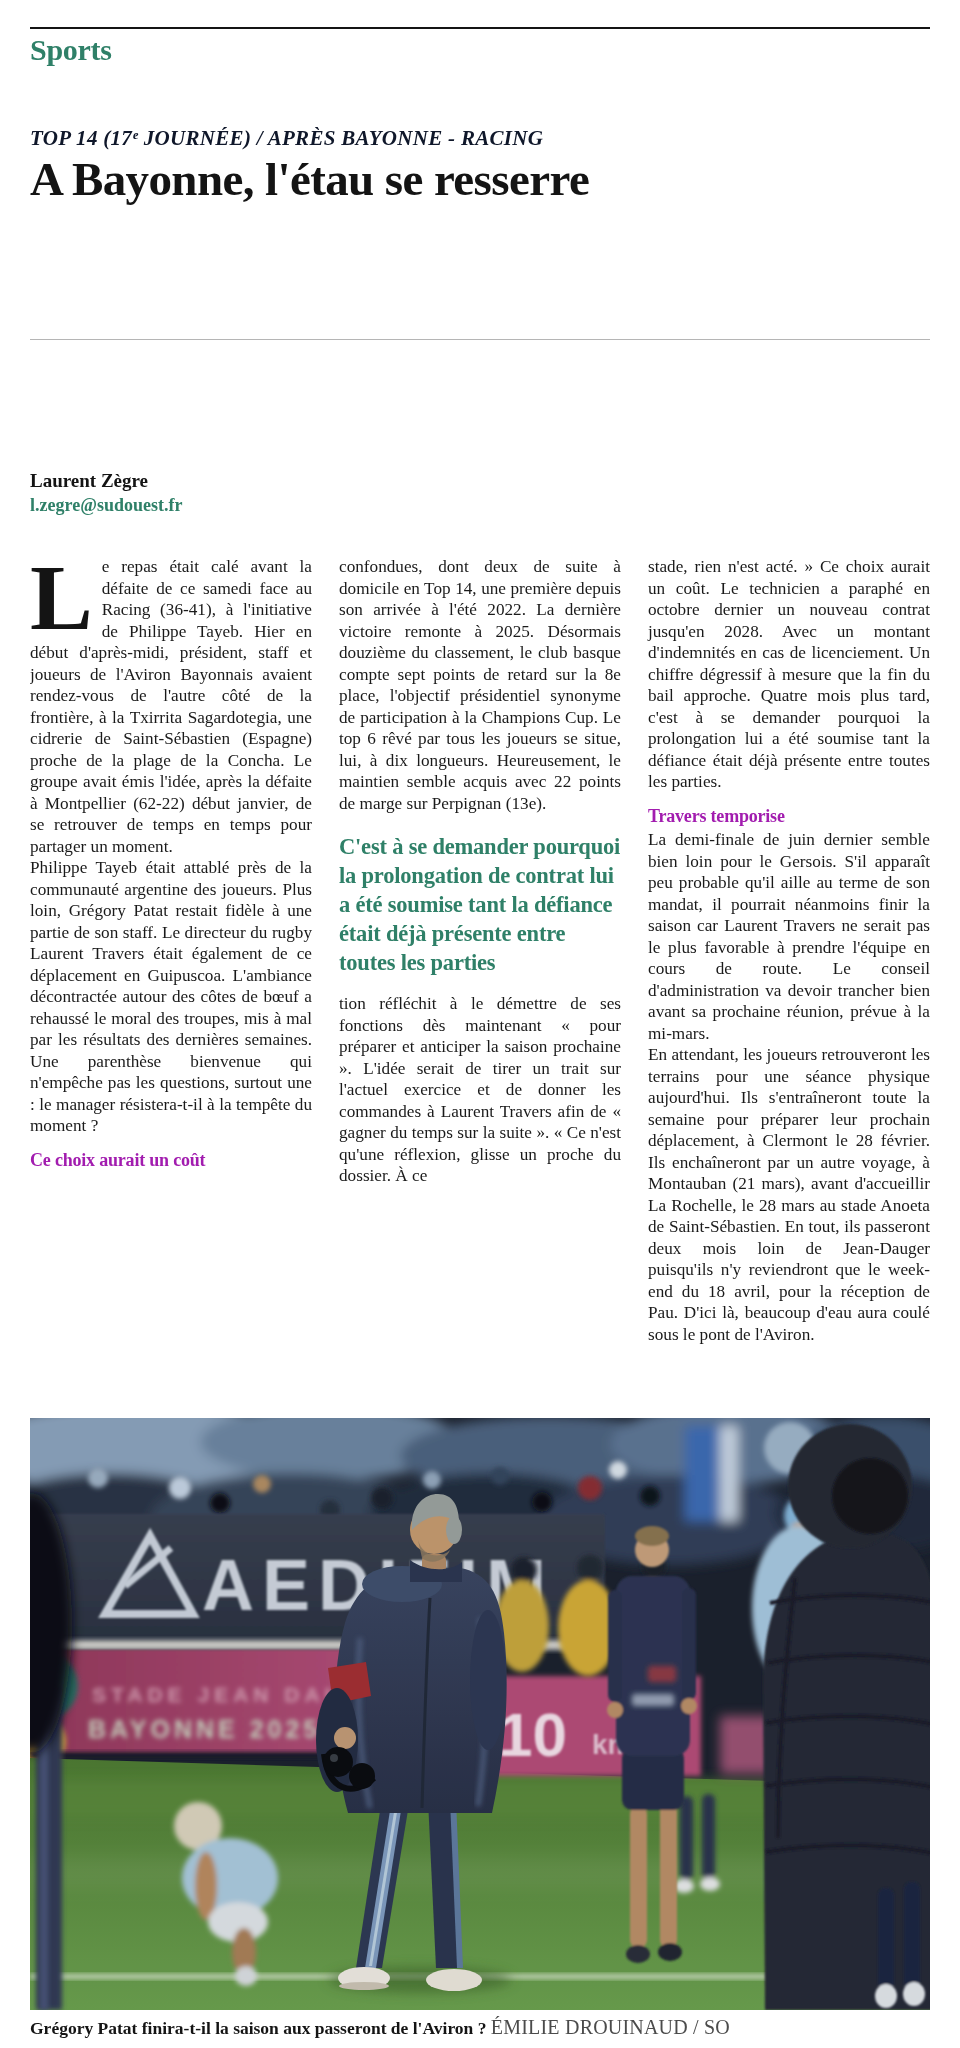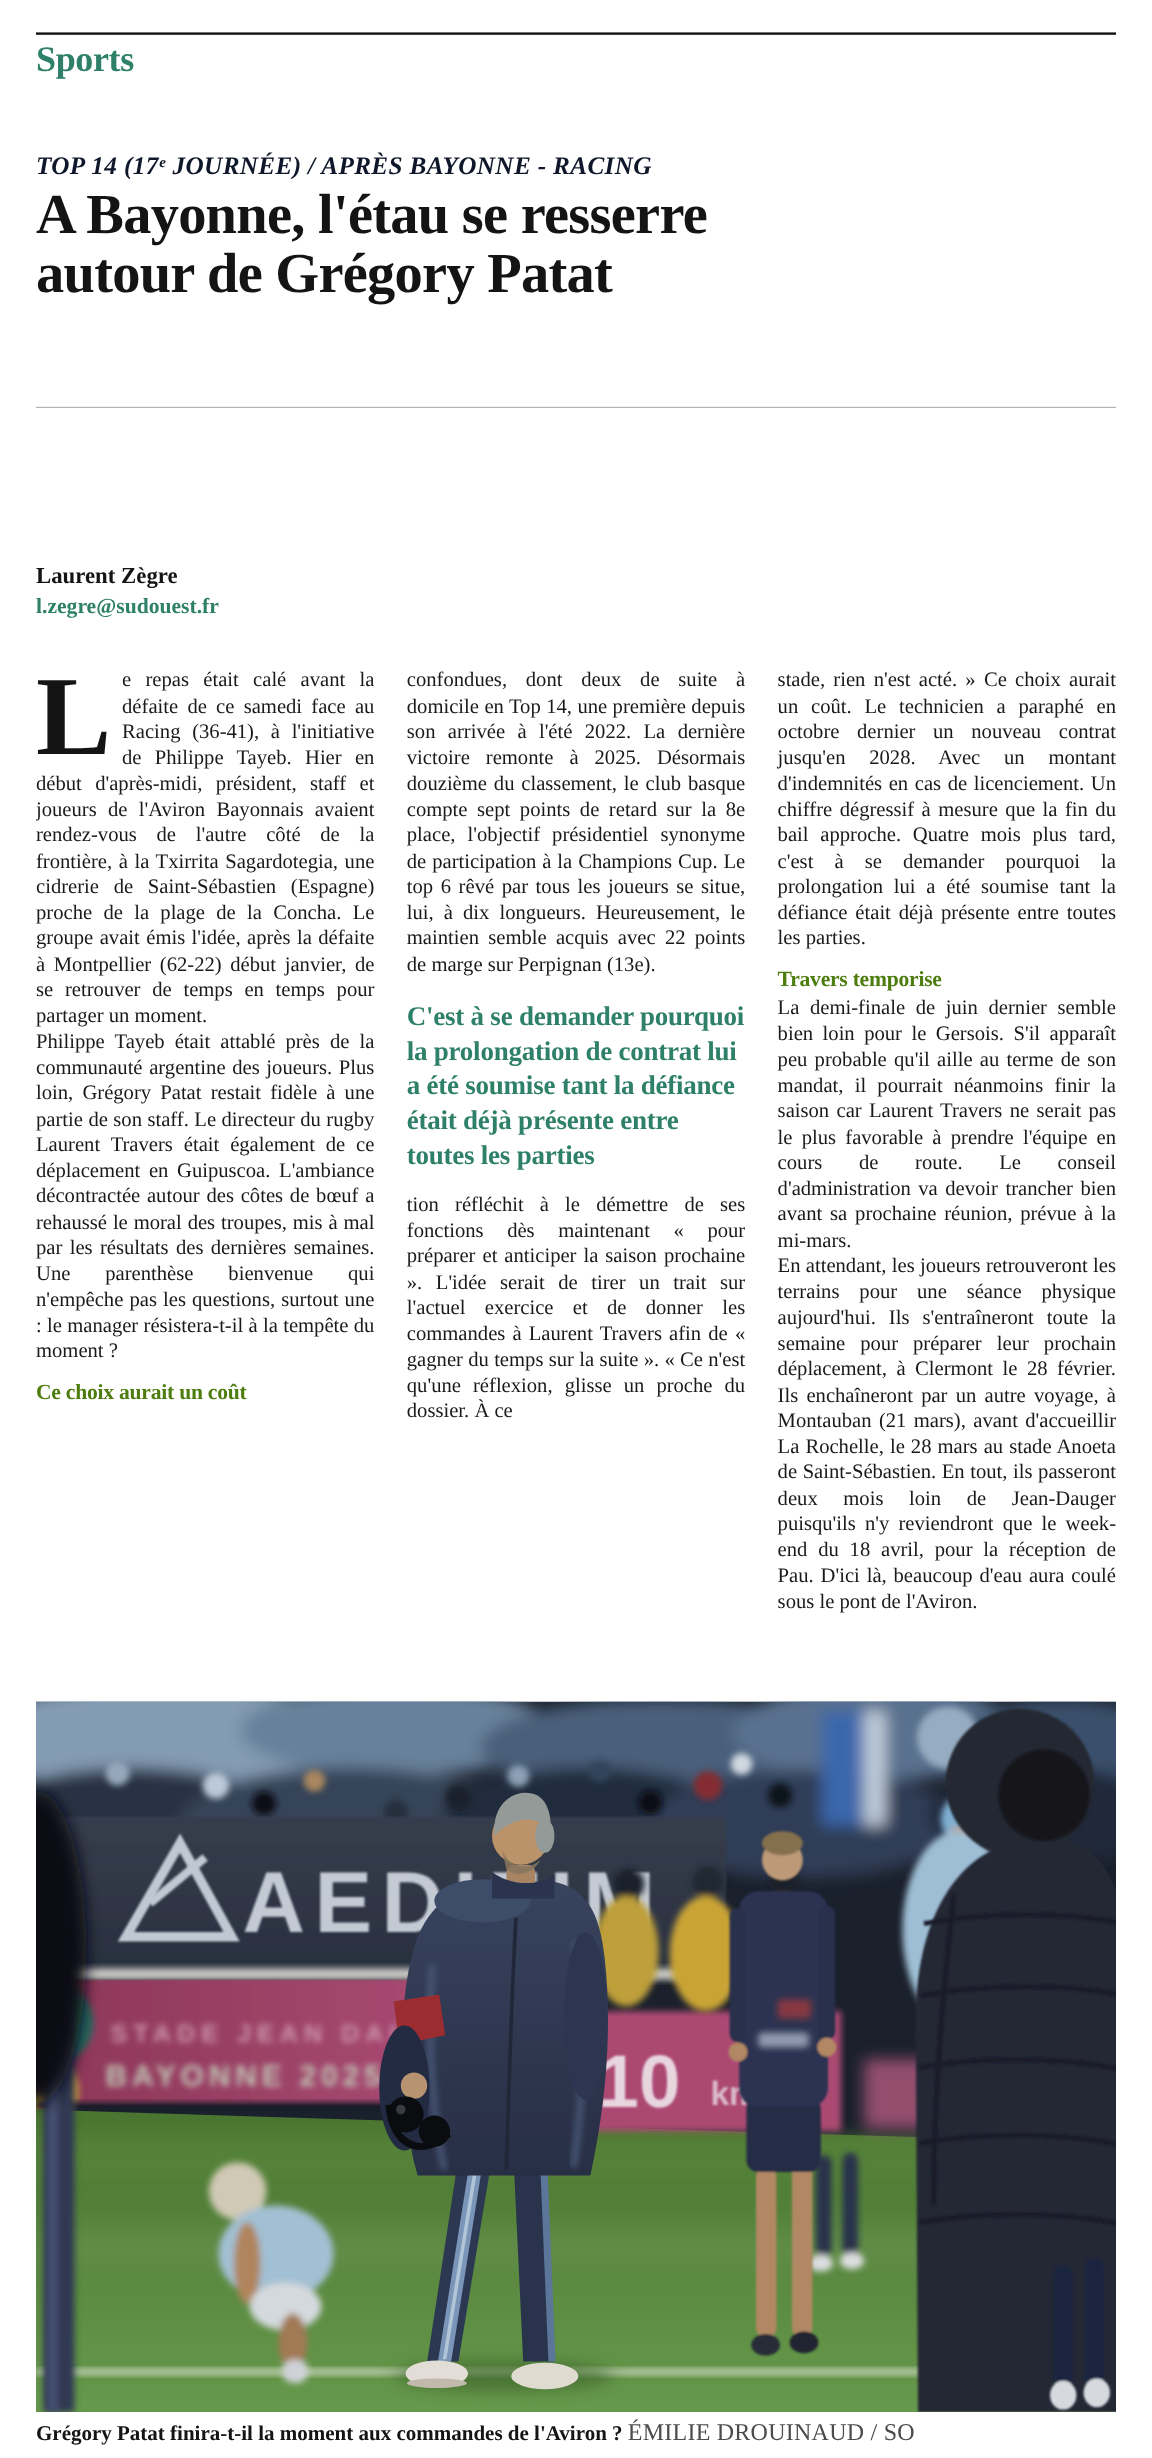--- a/index.html
+++ b/index.html
@@ -25,21 +25,21 @@
   .byline { position:absolute; top:470px; left:30px; }
   .byline .author { font-size:19px; font-weight:bold; color:#141414; display:block; }
   .byline .email { font-size:18px; font-weight:bold; display:block; margin-top:3px; text-decoration:none; }
 
   .cols { position:absolute; top:556px; left:30px; width:900px; height:854px; overflow:hidden;
     display:flex; gap:27px; }
   .col { width:282px; font-size:17.2px; line-height:21.5px; text-align:justify; color:#1a1a1a; }
   .para { margin:0; }
   .dropcap { float:left; font-size:94px; line-height:74px; padding:4px 9px 0 0; font-weight:bold; color:#141414; }
   .subhead { font-size:18px; font-weight:bold; letter-spacing:-0.2px; margin:13px 0 2px 0;
-    text-align:left; color:#4d7c0f; }
+    text-align:left; color:#a21caf; }
   .pullquote { font-size:22.5px; line-height:29px; font-weight:bold; text-align:left;
     margin:18px 0 16px 0; letter-spacing:-0.2px; }
 
   .photo-fig { position:absolute; top:1418px; left:30px; width:900px; height:592px; }
   .photo-fig svg { display:block; }
   .caption { position:absolute; top:2016px; left:30px; width:900px; font-size:17.5px; color:#141414; }
   .caption .cap-text { font-weight:bold; }
   .caption .credit { font-weight:normal; font-size:20px; color:#4b4b4b; letter-spacing:0.2px; }
 
   .svg-sans { font-family:"Liberation Sans", sans-serif; }
@@ -49,21 +49,20 @@
 
 <div class="page">
 
   <div class="toprule"></div>
   <div class="section-title" style="color:#2f8068;">Sports</div>
 
   <div class="kicker" style="color:#0f172a;">TOP 14 (17ᵉ JOURNÉE) / APRÈS BAYONNE - RACING</div>
 
   <h1 class="headline">
     <span>A Bayonne, l'étau se resserre</span><br>
-    <span>autour de Grégory Patat</span>
   </h1>
 
   <div class="midrule"></div>
 
 
   <div class="byline">
     <span class="author">Laurent Zègre</span>
     <a class="email" href="#" style="color:#2f8068;">l.zegre@sudouest.fr</a>
   </div>
 
@@ -288,17 +287,17 @@
         <ellipse cx="424" cy="112" rx="8" ry="14" fill="#9aa19e"></ellipse>
         <path d="M388,122 C392,138 410,142 420,132 C416,142 402,148 392,140 Z" fill="#8d7a62" opacity="0.85"></path>
         <path d="M380,142 C396,154 420,154 432,144 L432,164 L380,164 Z" fill="#2c3752"></path>
       </g>
 
       <rect x="0" y="0" width="900" height="592" fill="#000000" opacity="0.04"></rect>
     </svg>
   </div>
 
   <div class="caption">
-    <span class="cap-text">Grégory Patat finira-t-il la moment aux commandes de l'Aviron ?</span>
+    <span class="cap-text">Grégory Patat finira-t-il la saison aux passeront de l'Aviron ?</span>
     <span class="credit">ÉMILIE DROUINAUD / SO</span>
   </div>
 
 </div>
 
 </body></html>

